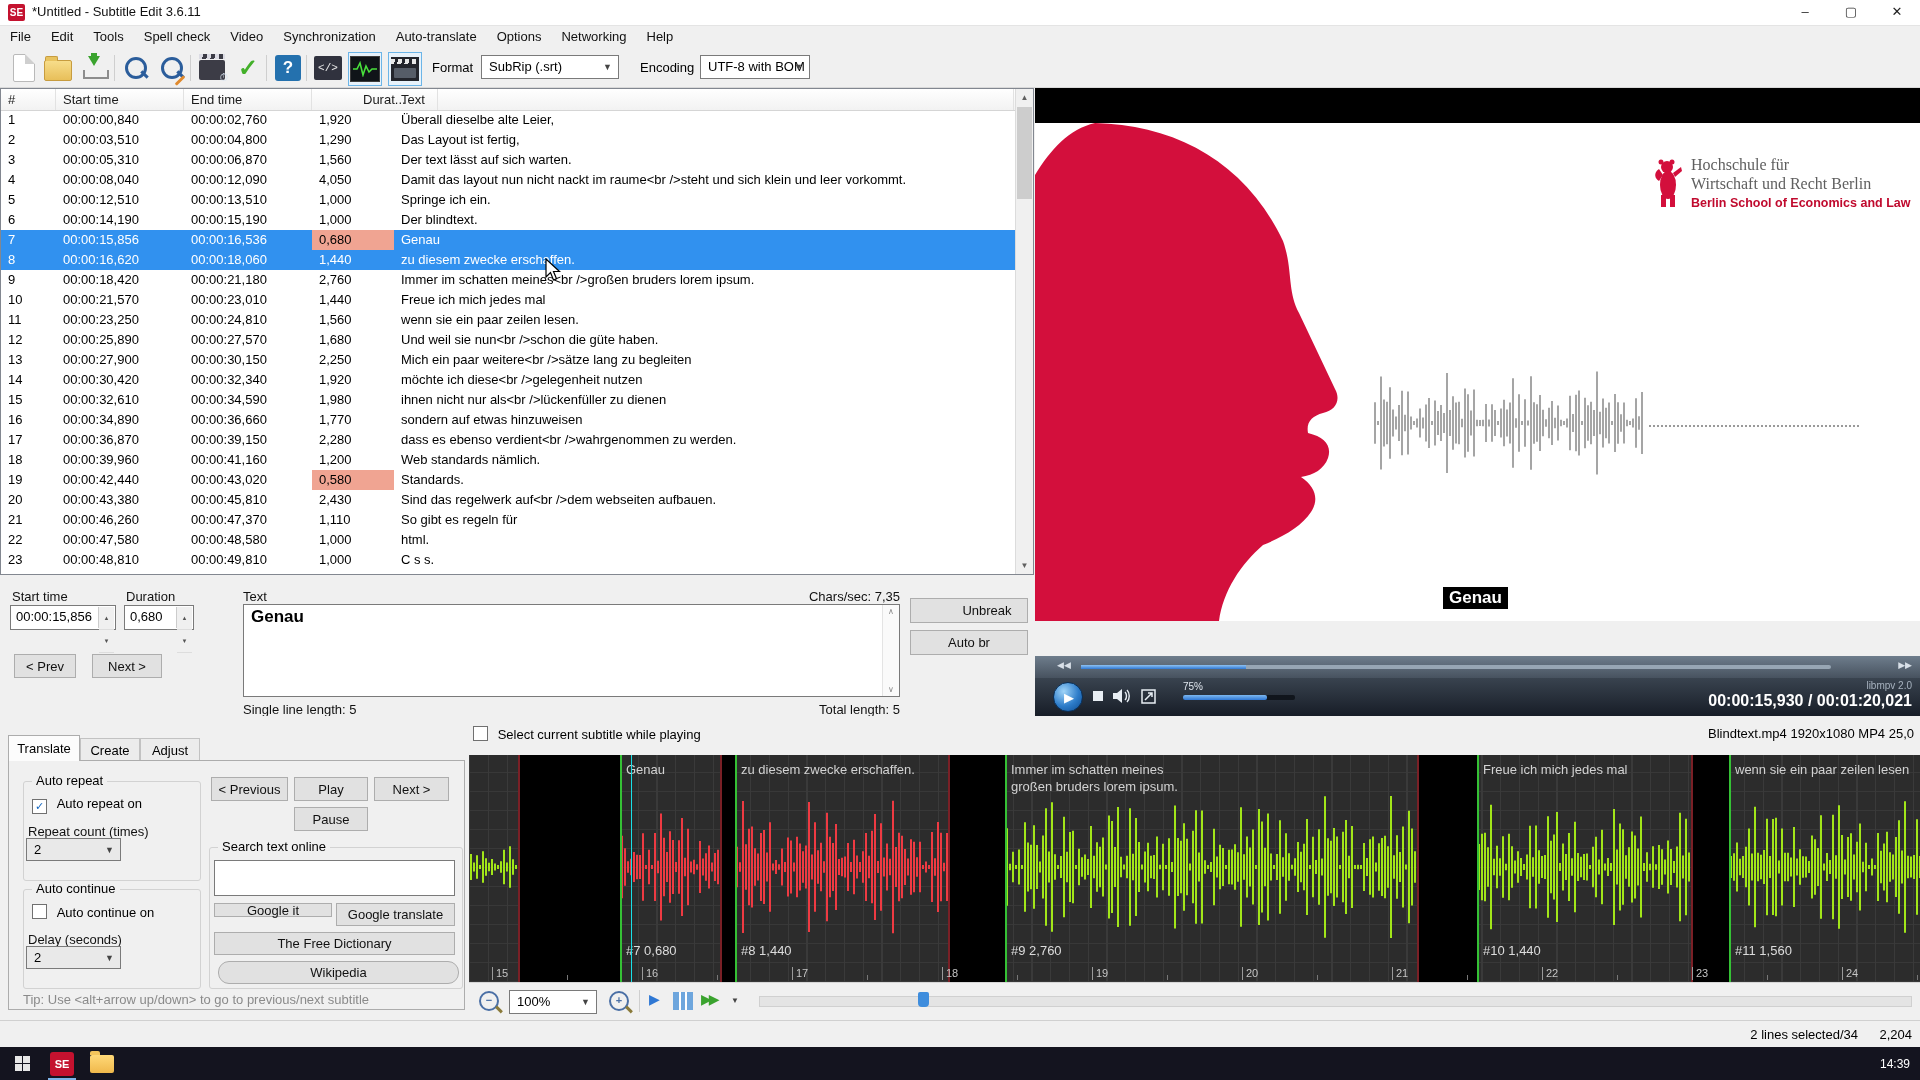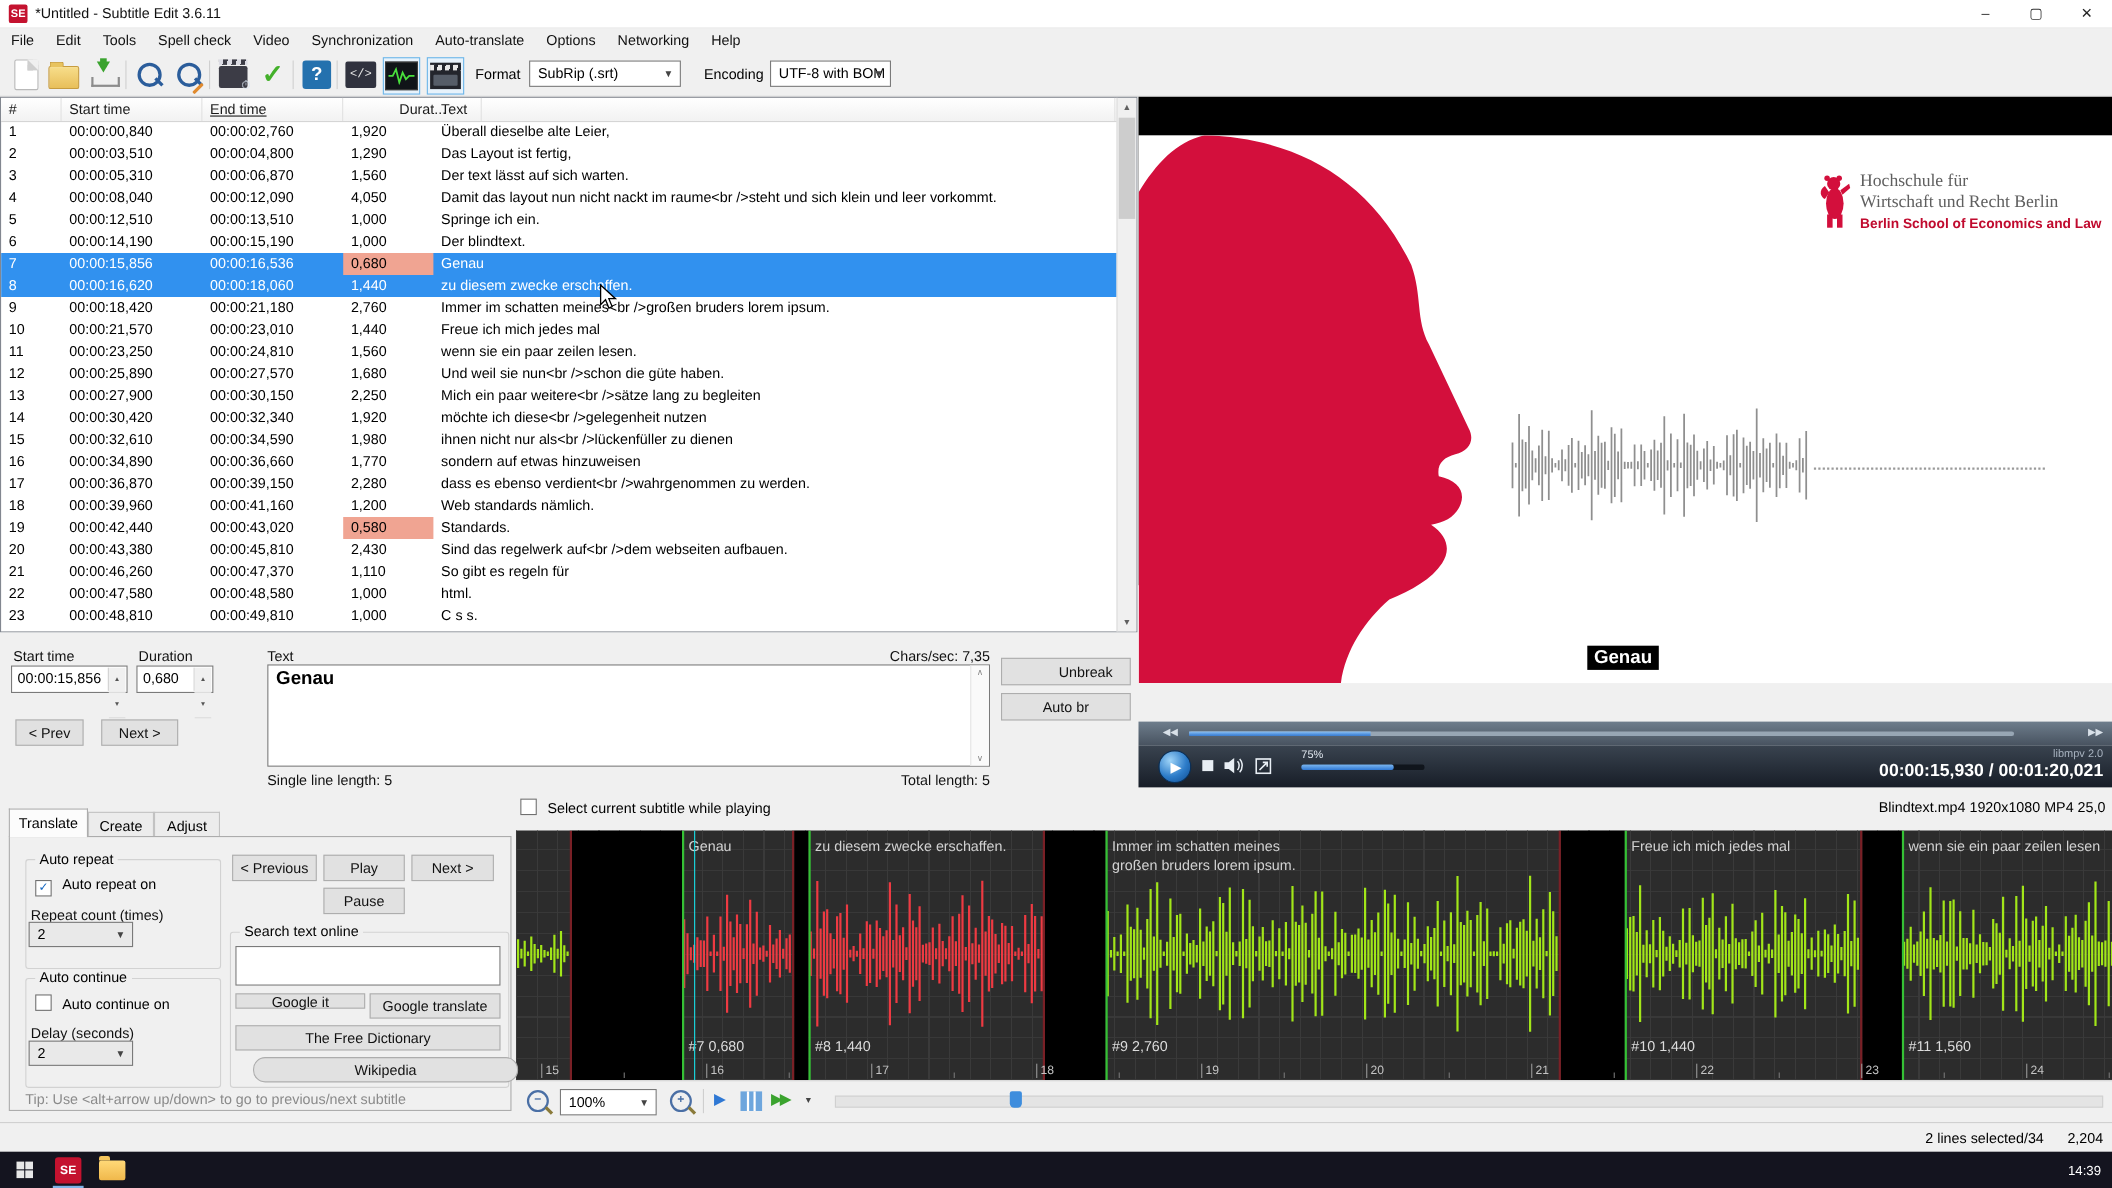--- a/index.html
+++ b/index.html
@@ -206,21 +206,21 @@
     <span class="tblabel" style="left:640px;">Encoding</span>
     <div class="combo" style="left:700px;width:110px;">
       <span>UTF-8 with BOM</span><span class="caret">▼</span>
     </div>
   </div>
 
   <div class="abs listwrap">
     <div class="thead">
         <div class="hcell" style="left: 0px; width: 55px;">#</div>
         <div class="hcell" style="left: 55px; width: 128px;">Start time</div>
-        <div class="hcell" style="left: 183px; width: 128px; text-decoration: underline;">End time</div>
+        <div class="hcell" style="left: 183px; width: 128px;">End time</div>
         <div class="hcell" style="left: 311px; width: 82px; margin-left: 44px;">Durat...</div>
         <div class="hcell" style="left: 393px; width: 620px;">Text</div>
       </div>
     <div style="position:absolute;left:0;top:21px;right:17px;bottom:0;overflow:hidden;">
         <div class="trow">
           <div class="tcell c-num">1</div>
           <div class="tcell c-start">00:00:00,840</div>
           <div class="tcell c-end">00:00:02,760</div>
           <div class="tcell c-dur">1,920</div>
           <div class="tcell c-text">Überall dieselbe alte Leier,</div>
@@ -641,21 +641,21 @@
       <div class="btn" style="left:285px;top:16px;width:74px;height:24px;">Play</div>
       <div class="btn" style="left:365px;top:16px;width:75px;height:24px;">Next &gt;</div>
       <div class="btn" style="left:285px;top:46px;width:74px;height:24px;">Pause</div>
 
       <div class="groupbox" style="left:200px;top:86px;width:252px;height:140px;">
         <span class="legend">Search text online</span>
         <div class="tbox" style="left:4px;top:12px;width:241px;height:36px;"></div>
         <div class="btn" style="left:4px;top:55px;width:118px;height:14px;">Google it</div>
         <div class="btn" style="left:126px;top:55px;width:119px;height:23px;">Google translate</div>
         <div class="btn" style="left:4px;top:84px;width:241px;height:23px;">The Free Dictionary</div>
-        <div class="btn" style="left:20px;top:113px;width:241px;height:23px;border-radius:11px;">Wikipedia</div>
+        <div class="btn" style="left:8px;top:113px;width:241px;height:23px;border-radius:11px;">Wikipedia</div>
       </div>
 
       <span class="tip" style="left:14px;top:231px;">Tip: Use &lt;alt+arrow up/down&gt; to go to previous/next subtitle</span>
     </div>
   </div>
 
   <div class="abs taskbar">
     <div class="tb-item" style="left:2px;">
       <div class="winlogo">
           <div></div>

